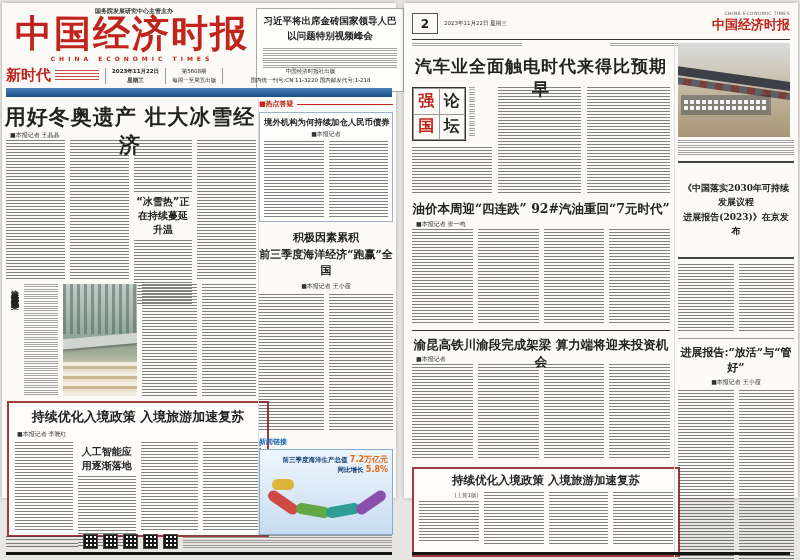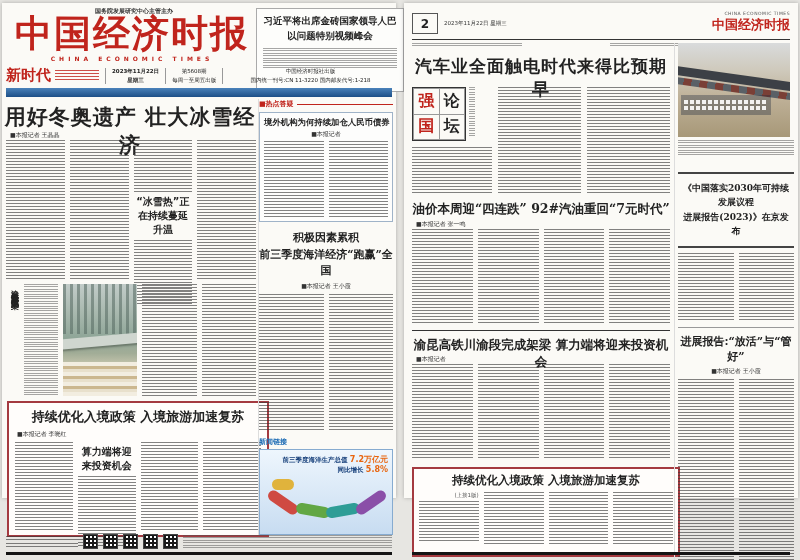--- a/index.html
+++ b/index.html
@@ -108,21 +108,21 @@
     <div class="col greek"></div>
     <div class="col greek"></div>
   </div>
 
   <div class="abs redbox" style="top:398px;left:5px;width:246px;height:126px;padding:3px 6px;">
     <div class="serif center" style="font-size:13px;font-weight:bold;margin-top:2px;">持续优化入境政策  入境旅游加速复苏</div>
     <div class="byline" style="margin:4px 0 3px 2px;">■本报记者 李晓红</div>
     <div class="cols" style="height:88px;">
       <div class="col greek"></div>
       <div class="col">
-        <div class="subhead">算力端将迎来投资机会</div>
+        <div class="subhead">人工智能应用逐渐落地</div>
         <div class="greek" style="height:70px;"></div>
       </div>
       <div class="col greek"></div>
       <div class="col greek"></div>
     </div>
   </div>
 
   <div class="abs" style="top:96px;left:256px;width:134px;border-left:1px solid #ddd;">
     <div style="display:flex;align-items:center;gap:3px;">
       <span class="red" style="font-size:7px;font-weight:bold;">■热点答疑</span>
@@ -245,21 +245,21 @@
   <div class="abs" style="top:40px;left:270px;width:116px;border-left:1px solid #ddd;padding-left:3px;">
     <div class="photo-train" style="width:112px;height:94px;">
       <div class="rail"></div>
         <div class="cars"></div>
       <div class="label">
         <div class="bar"></div>
           <div class="bar"></div>
       </div>
     </div>
     <div class="greek-tiny" style="height:16px;margin-top:3px;"></div>
-    <div style="border-top:2px solid #444;border-bottom:2px solid #444;padding:7px 1px;margin-top:16px;">
+    <div style="border-top:2px solid #444;border-bottom:2px solid #444;padding:18px 1px;margin-top:5px;">
       <div class="serif center" style="font-size:9px;font-weight:bold;line-height:1.6;">
         <div>《中国落实2030年可持续发展议程</div>
         <div>进展报告(2023)》在京发布</div>
       </div>
     </div>
     <div class="cols" style="height:68px;margin-top:5px;">
       <div class="col greek"></div>
       <div class="col greek"></div>
     </div>
     <div style="border-top:1px solid #999;margin-top:6px;"></div>

